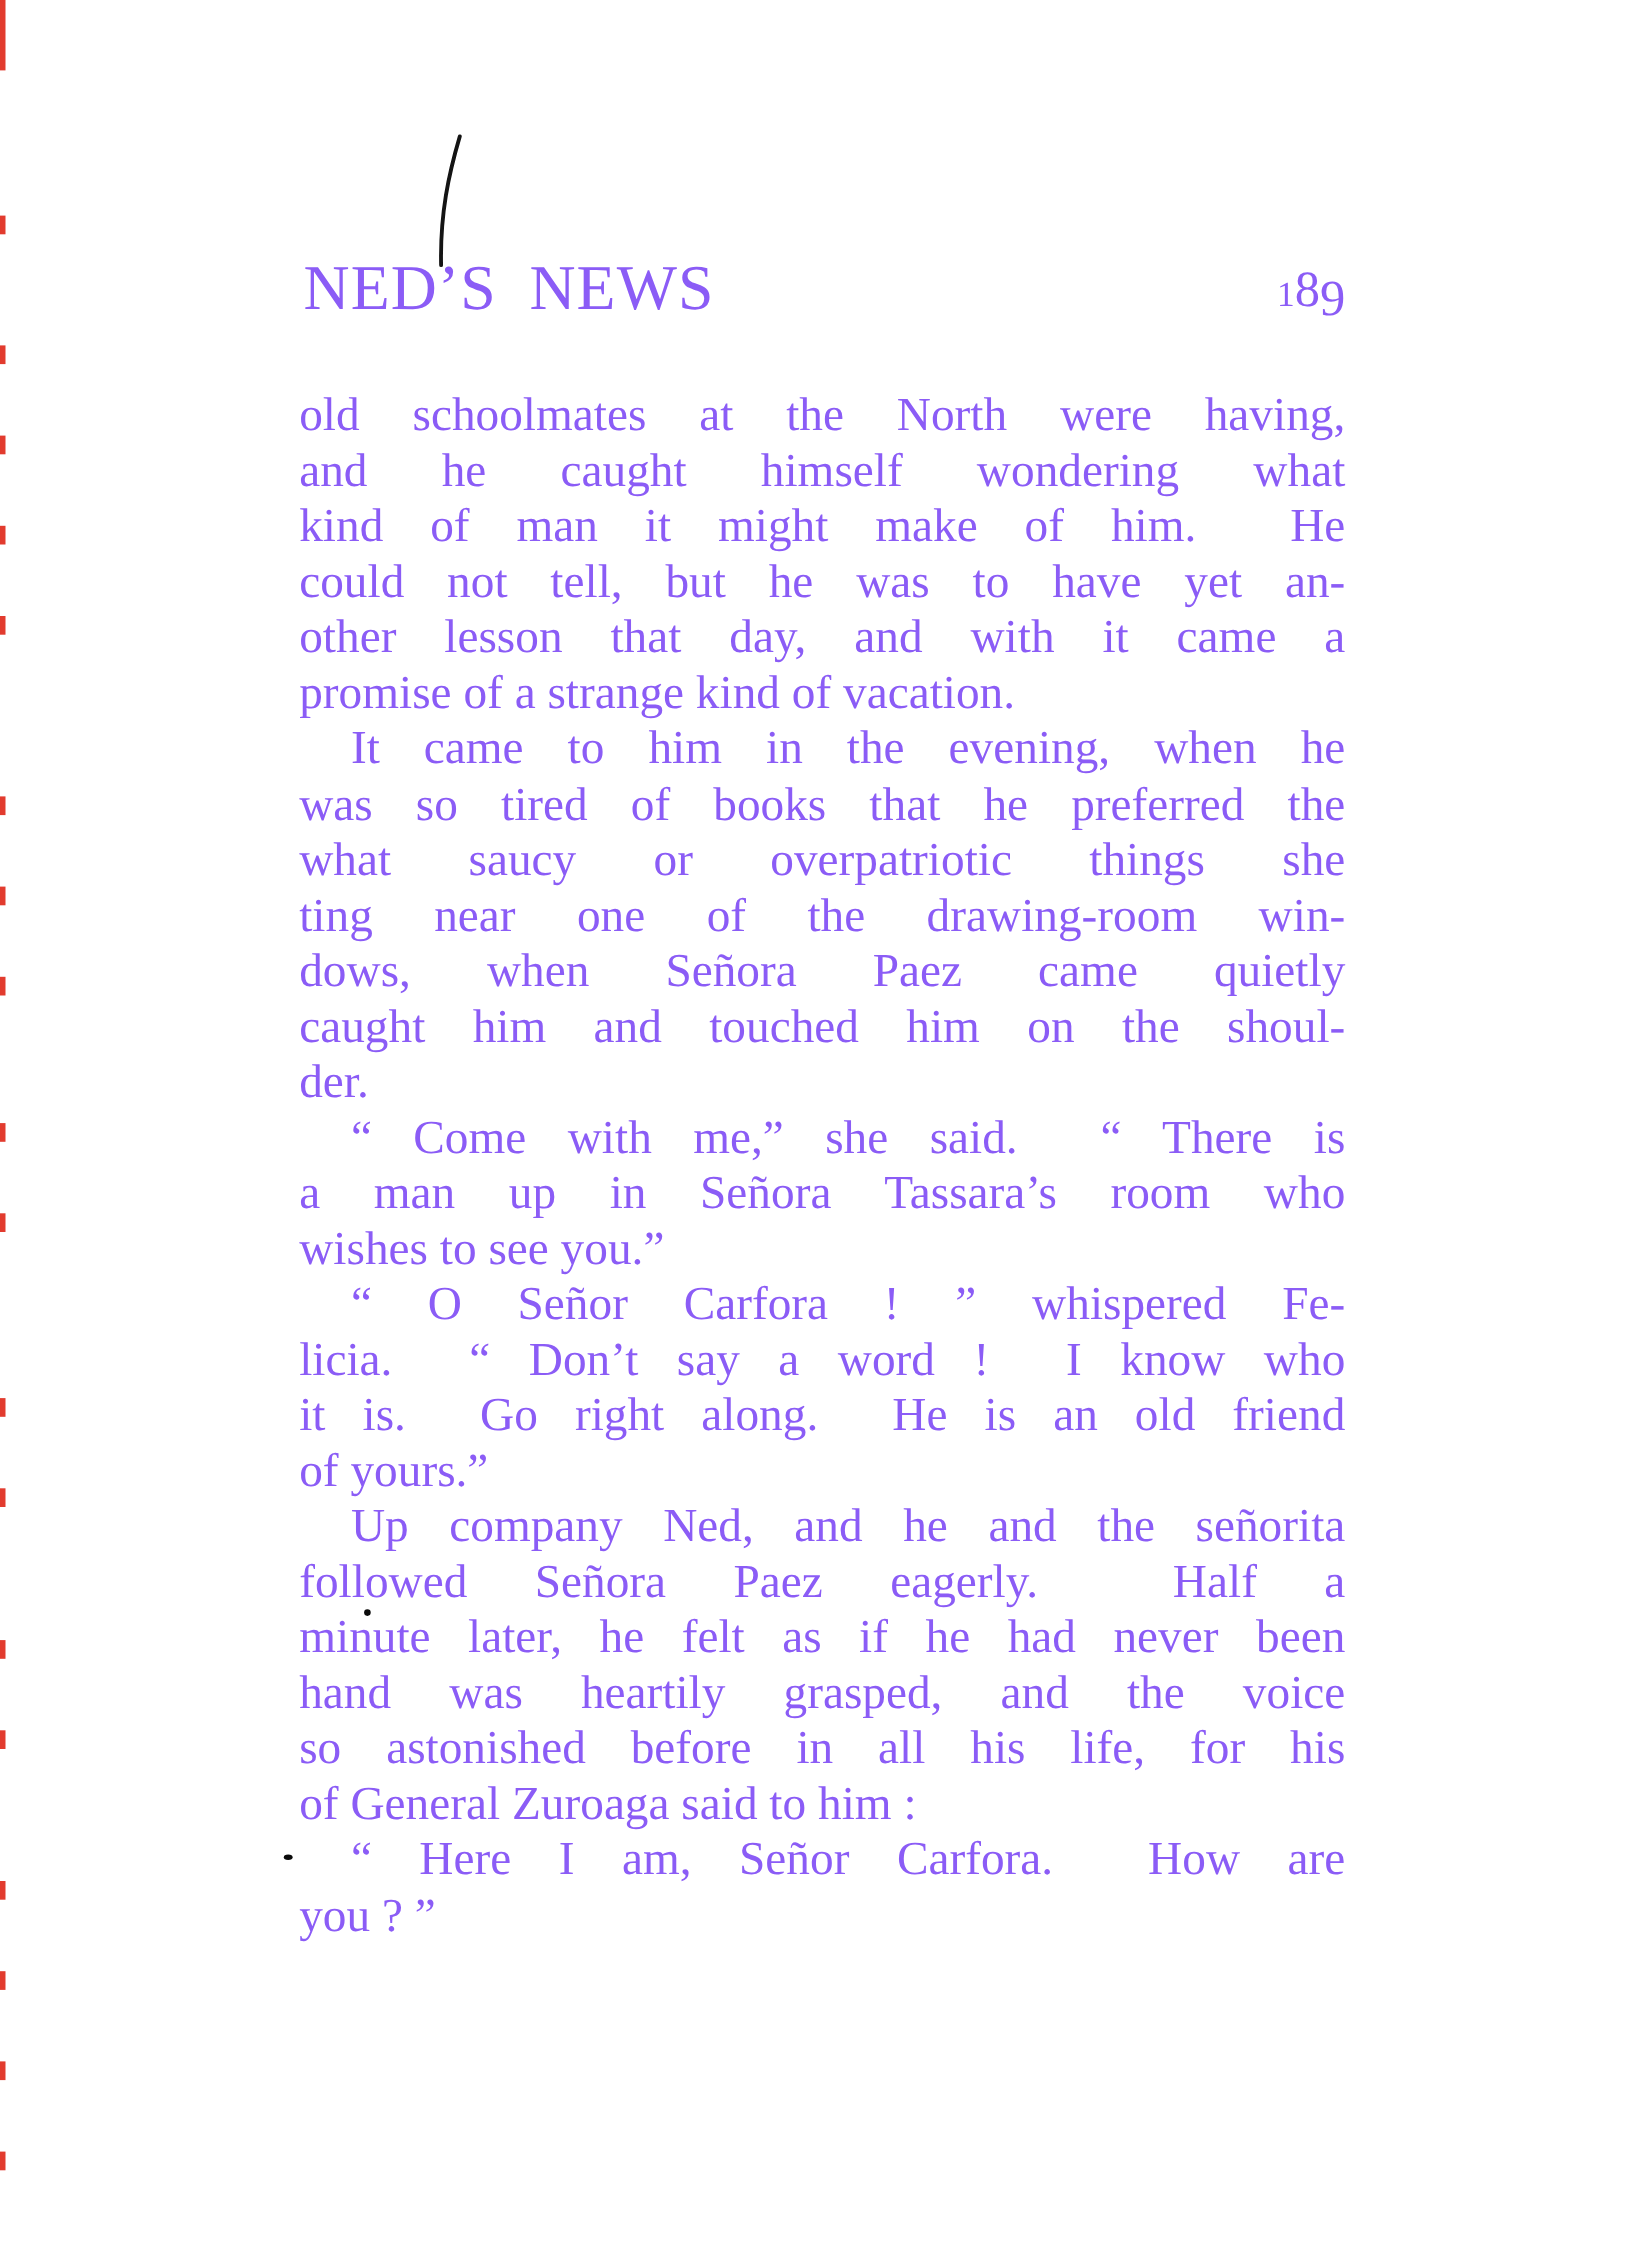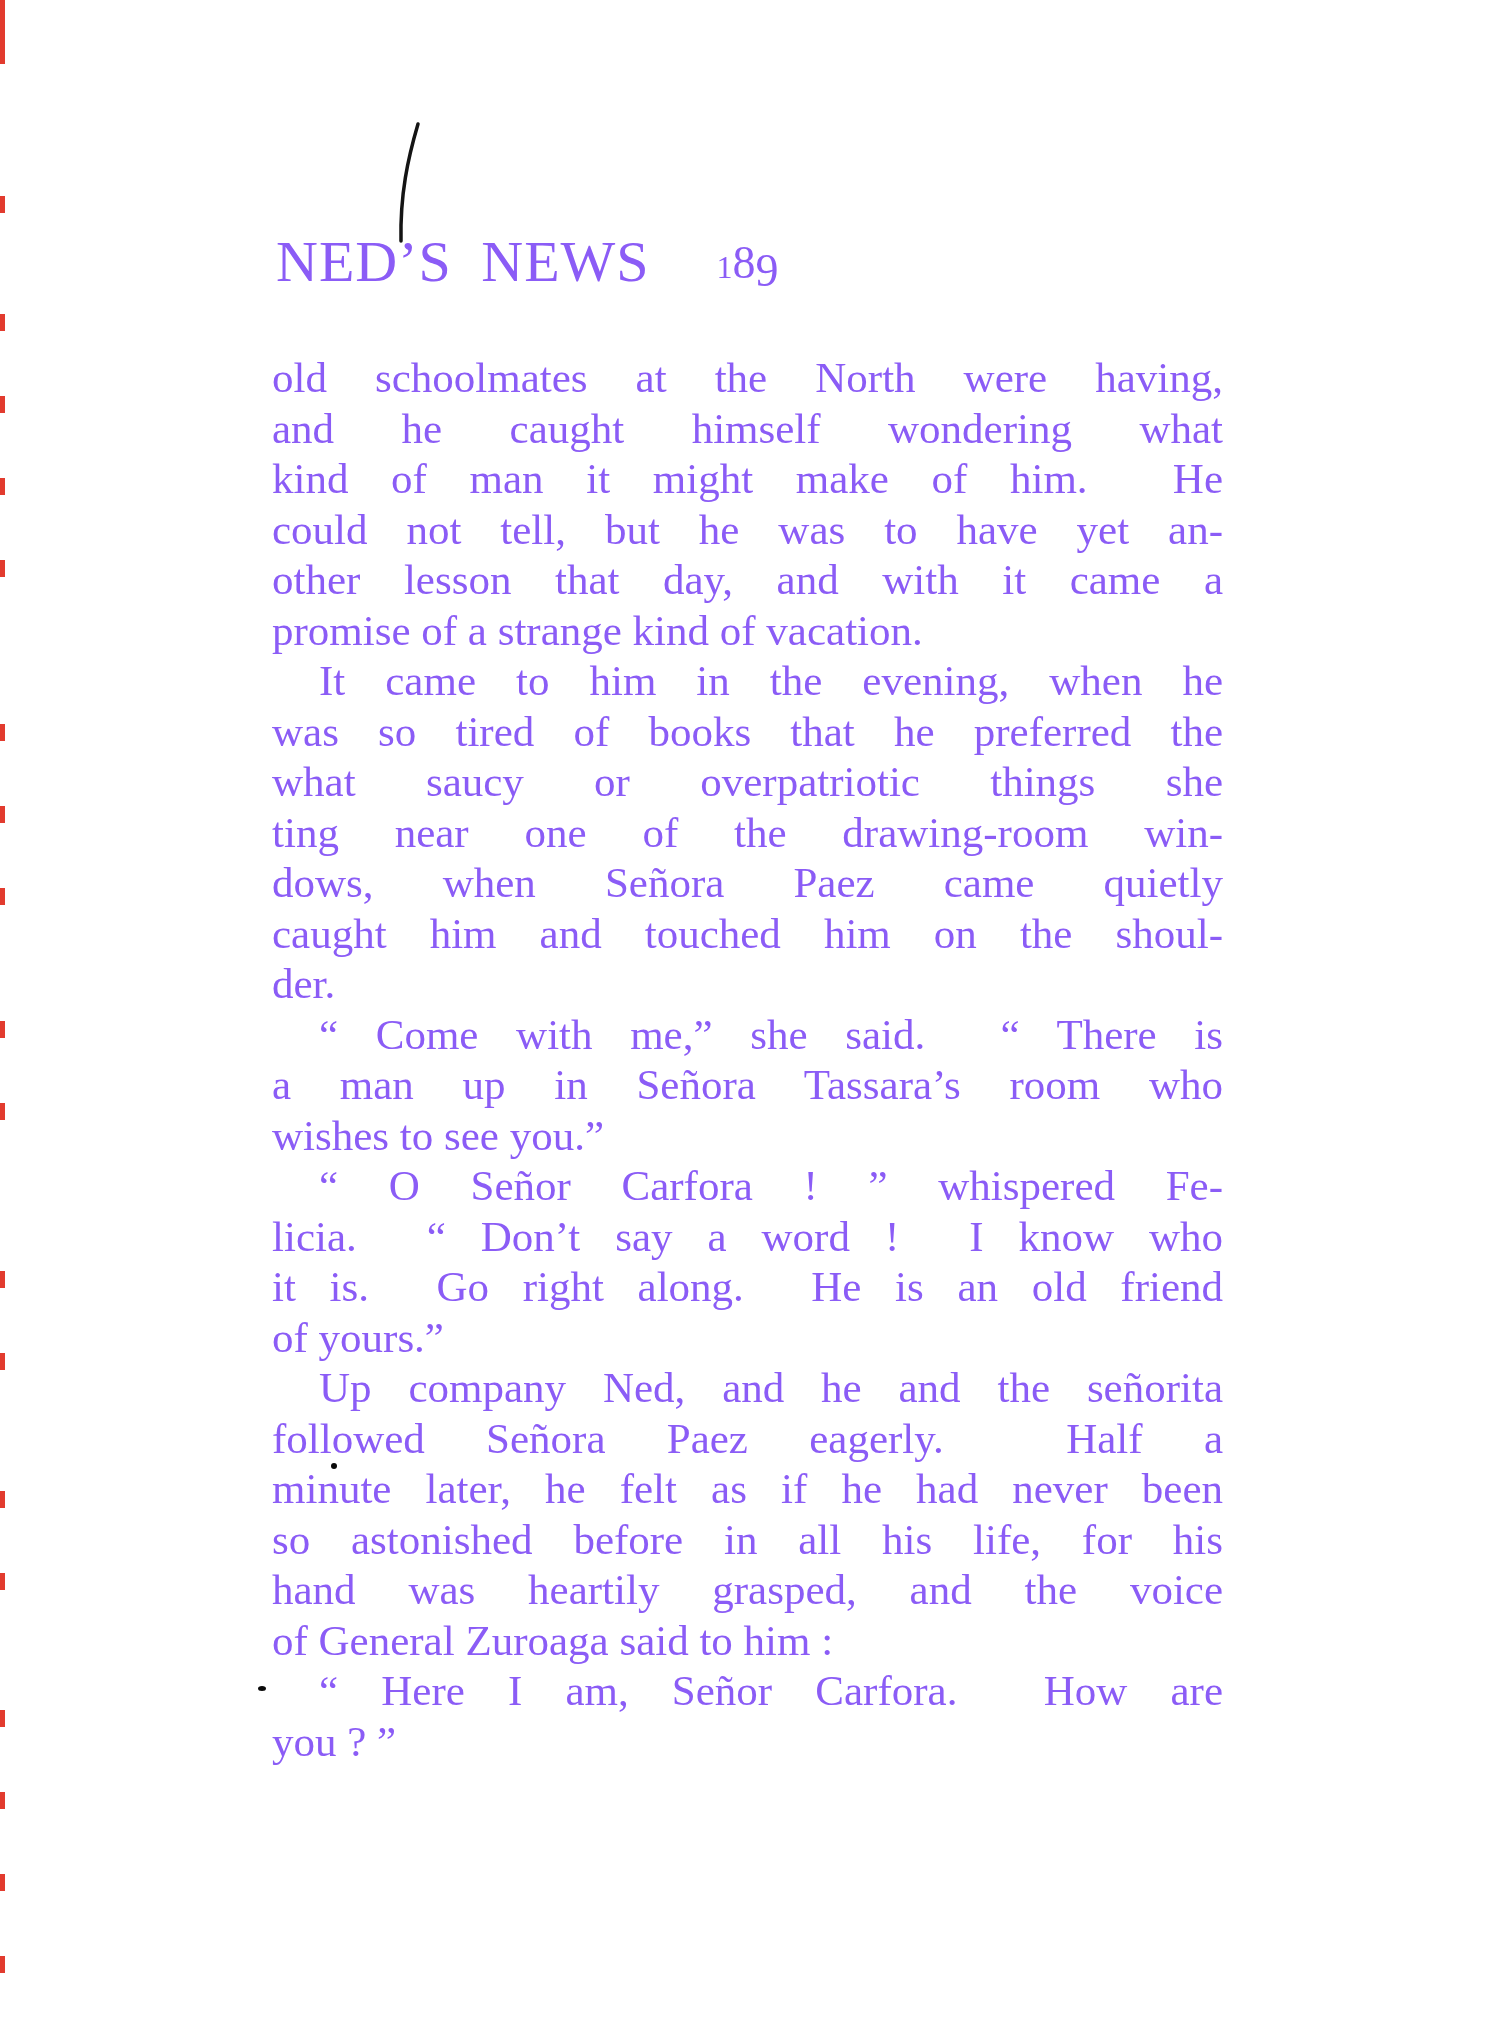--- a/index.html
+++ b/index.html
@@ -22,21 +22,21 @@
     line-height: 58px;
     letter-spacing: 1px;
     word-spacing: 14px;
     white-space: nowrap;
   }
   .folio {
     position: absolute;
     left: 272px;
     top: 240px;
     width: 951px;
-    text-align: center;
+    text-align: right;
     font-size: 46px;
     line-height: 46px;
     white-space: nowrap;
   }
   
   .folio .pn-1 { font-size: 0.70em; }
   .folio .pn-9 { position: relative; top: 0.17em; }
 
   
   .text-block {
@@ -92,22 +92,22 @@
       <div class="line j indent">“ Come with me,” she said.  “ There is</div>
       <div class="line j">a man up in Señora Tassara’s room who</div>
       <div class="line l">wishes to see you.”</div>
       <div class="line j indent">“ O Señor Carfora ! ” whispered Fe-</div>
       <div class="line j">licia.  “ Don’t say a word !  I know who</div>
       <div class="line j">it is.  Go right along.  He is an old friend</div>
       <div class="line l">of yours.”</div>
       <div class="line j indent">Up company Ned, and he and the señorita</div>
       <div class="line j">followed Señora Paez eagerly.  Half a</div>
       <div class="line j">minute later, he felt as if he had never been</div>
+      <div class="line j">hand was heartily grasped, and the voice</div>
       <div class="line j">so astonished before in all his life, for his</div>
-      <div class="line j">hand was heartily grasped, and the voice</div>
       <div class="line l">of General Zuroaga said to him :</div>
       <div class="line j indent">“ Here I am, Señor Carfora.  How are</div>
       <div class="line l">you ? ”</div>
     </div>
 
   <div class="ink-dot dot-up"></div>
   <div class="ink-dot dot-hand"></div>
 
   <div id="edge-marks">
       <div class="edge-mark" style="top: 0px; height: 64px; background: rgb(226, 59, 46);"></div>

